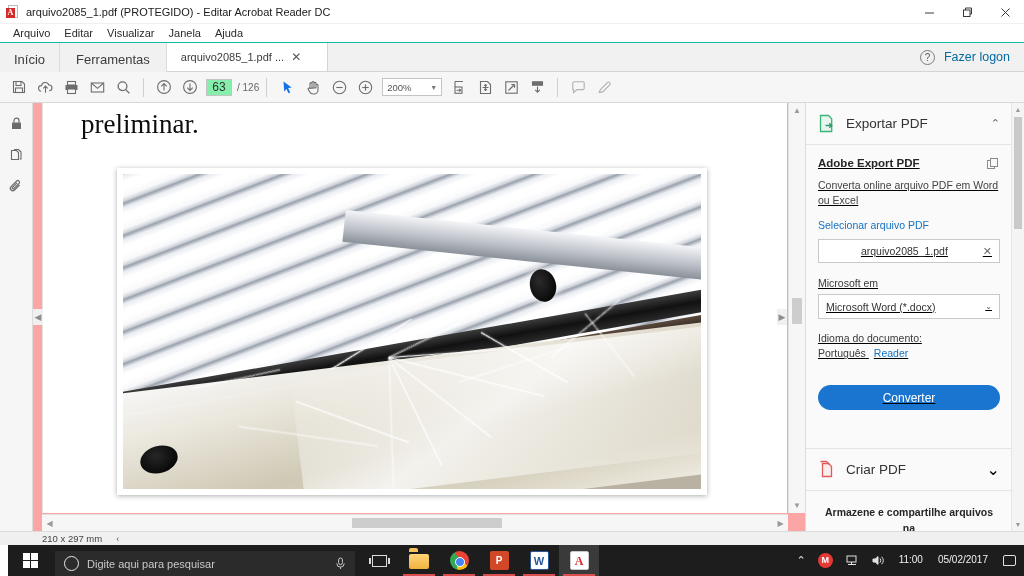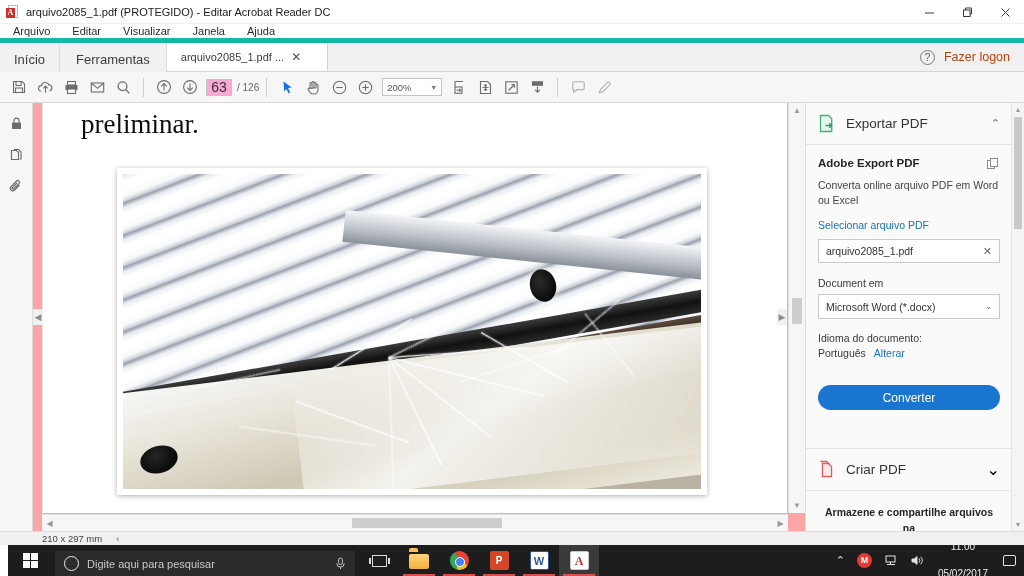--- a/index.html
+++ b/index.html
@@ -38,22 +38,22 @@
     position: absolute; right: 0; top: 0; height: 24px; display: flex;
   }
   .win-btn {
     width: 38px; height: 24px; display: flex; align-items: center; justify-content: center;
     color: #3a3a3a;
   }
 
   
   .menubar {
     height: 19px; background: #fff; display: flex; align-items: center;
-    padding-left: 6px; gap: 8px;
-    border-bottom: 5px solid #14b8a6;
+    padding-left: 6px; gap: 0px;
+    border-bottom: 1px solid #14b8a6;
   }
   .menu-item {
     font-size: 11px; color: #2b2b2b; padding: 2px 7px; white-space: nowrap;
   }
 
   
   .tabbar {
     height: 29px; background: #f1f1f1;
     display: flex; align-items: stretch;
     border-bottom: 1px solid #d4d4d4;
@@ -76,38 +76,38 @@
   .doc-tab .close-x { font-size: 12px; color: #555; line-height: 1; }
   .tabbar-right {
     margin-left: auto; display: flex; align-items: center; gap: 9px;
     padding-right: 14px;
   }
   .help-circle {
     width: 15px; height: 15px; border-radius: 50%;
     border: 1px solid #7a7a7a; color: #5a5a5a;
     font-size: 10px; line-height: 13px; text-align: center;
   }
-  .logon-text { font-size: 12.5px; color: #c2410c; }
+  .logon-text { font-size: 12.5px; color: #0369a1; }
 
   
   .toolbar {
     height: 31px; background: #f6f6f6;
     border-bottom: 1px solid #d8d8d8;
     display: flex; align-items: center; padding: 0 6px;
     position: relative;
   }
   .tb-btn {
     width: 26px; height: 26px; display: flex; align-items: center; justify-content: center;
     color: #6d6d6d; flex: none;
   }
   .tb-btn.active { color: #1473e6; }
   .tb-sep { width: 1px; height: 19px; background: #d0d0d0; margin: 0 7px; flex: none; }
   .page-field {
-    width: 26px; height: 17px; border: 1px solid #c4c4c4; background: #f9a8d4;
-    font-size: 14px; color: #333; text-align: center; line-height: 15px;
+    width: 26px; height: 17px; border: 1px solid #c4c4c4; background: #86efac;
+    font-size: 12px; color: #333; text-align: center; line-height: 15px;
     margin-left: 3px;
   }
   .page-total { font-size: 10px; color: #666; margin-left: 5px; white-space: nowrap; }
   .zoom-box {
     display: flex; align-items: center; width: 60px; height: 18px;
     border: 1px solid #c4c4c4; background: #fff; margin: 0 4px;
     padding: 0 4px; justify-content: space-between;
   }
   .zoom-val { font-size: 9.5px; color: #555; }
   .zoom-caret { font-size: 7px; color: #777; }
@@ -276,29 +276,29 @@
   .panel-inner { width: 206px; overflow: hidden; }
 
   .panel-header {
     height: 42px; display: flex; align-items: center; gap: 10px;
     padding: 0 12px; background: #fafafa;
     border-bottom: 1px solid #e4e4e4;
   }
   .panel-header .ph-title { font-size: 13.5px; color: #333; flex: 1; }
   .panel-header .chev { color: #666; font-size: 11px; }
 
-  .panel-body { padding: 12px 12px 16px 12px; }
+  .panel-body { padding: 12px 12px 16px 12px; text-decoration: underline; }
   .pb-title-row { display: flex; align-items: flex-start; justify-content: space-between; }
   .pb-title { font-size: 11.5px; font-weight: bold; color: #262626; }
   .pb-desc { font-size: 10.5px; color: #444; line-height: 1.45; margin-top: 7px; }
   .pb-link { font-size: 10.5px; color: #1473c4; margin-top: 11px; display: inline-block; }
 
   .file-box {
     margin-top: 6px; height: 24px; border: 1px solid #c9c9c9; background: #fff;
-    display: flex; align-items: center; padding: 0 7px;
+    display: flex; align-items: center; padding: 0 7px; text-align: center;
   }
   .file-name { font-size: 10.5px; color: #333; flex: 1; white-space: nowrap; overflow: hidden; }
   .file-x { font-size: 11px; color: #6a6a6a; }
 
   .field-label { font-size: 10.5px; color: #3a3a3a; margin-top: 14px; }
   .select-box {
     margin-top: 5px; height: 25px; border: 1px solid #c9c9c9; background: #fff;
     display: flex; align-items: center; padding: 0 7px;
   }
   .select-val { font-size: 10.5px; color: #333; flex: 1; }
@@ -417,21 +417,21 @@
   }
   .tray-btn {
     padding: 0 6px; height: 31px; display: flex; align-items: center; justify-content: center;
     color: #e2e2e2; font-size: 11px;
   }
   .tray-m {
     width: 15px; height: 15px; border-radius: 50%; background: #e53935;
     color: #fff; font-size: 9px; font-weight: bold; text-align: center; line-height: 15px;
   }
   .clock {
-    display: flex; flex-direction: column; align-items: center; justify-content: center;
+    display: flex; flex-direction: row; align-items: center; justify-content: center;
     padding: 4px 8px; height: 31px; color: #f0f0f0; line-height: 1.25; gap: 15px;
   }
   .clock div { font-size: 10px; }
   .notif {
     width: 26px; height: 31px; display: flex; align-items: center; justify-content: center;
     color: #e2e2e2;
   }
   .notif-sq { width: 13px; height: 11px; border: 1.4px solid #e2e2e2; border-radius: 2px 2px 2px 0; }
   svg { display: block; }
 </style>
@@ -699,30 +699,30 @@
             </span>
           </div>
           <div class="pb-desc">Converta online arquivo PDF em Word ou Excel</div>
           <div class="pb-link">Selecionar arquivo PDF</div>
 
           <div class="file-box">
             <span class="file-name">arquivo2085_1.pdf</span>
             <span class="file-x">✕</span>
           </div>
 
-          <div class="field-label">Document em</div>
+          <div class="field-label">Microsoft em</div>
           <div class="select-box">
             <span class="select-val">Microsoft Word (*.docx)</span>
             <span class="select-caret">⌄</span>
           </div>
 
           <div class="lang-label">Idioma do documento:</div>
           <div class="lang-row">
             <span>Português</span>
-            <span class="lang-change">Alterar</span>
+            <span class="lang-change">Reader</span>
           </div>
 
           <div class="convert-btn">Converter</div>
         </div>
 
         <div class="panel-section2">
           <div class="create-header">
             <span>
               <svg width="18" height="19" viewBox="0 0 18 19" fill="none" stroke="#e05c5c" stroke-width="1.3">
                 <path d="M4.5 3.5h6l3 3v10h-9z" fill="#fdecec"></path>

